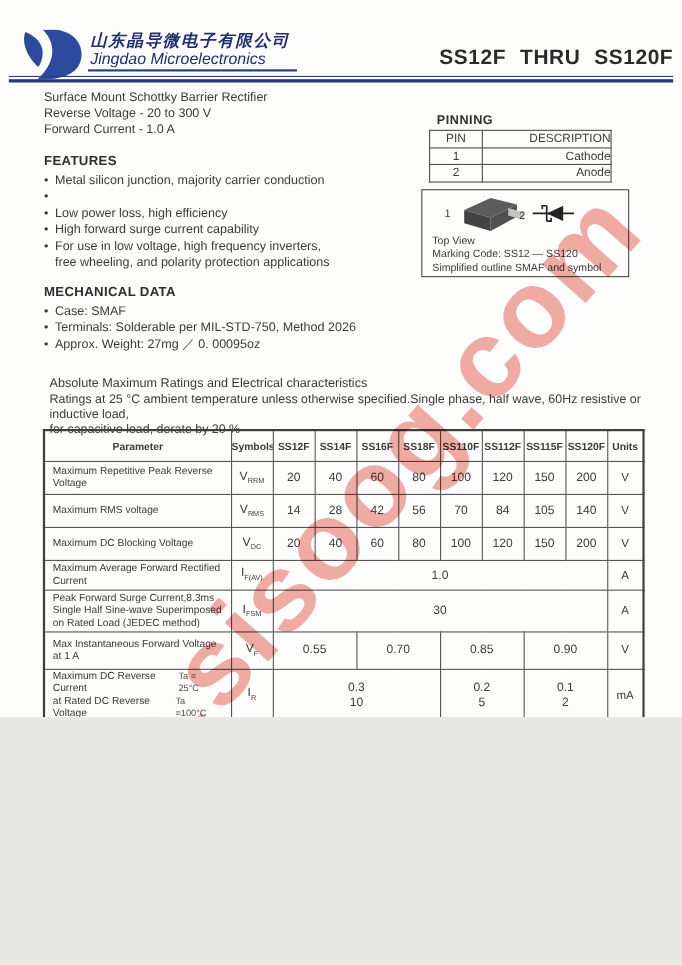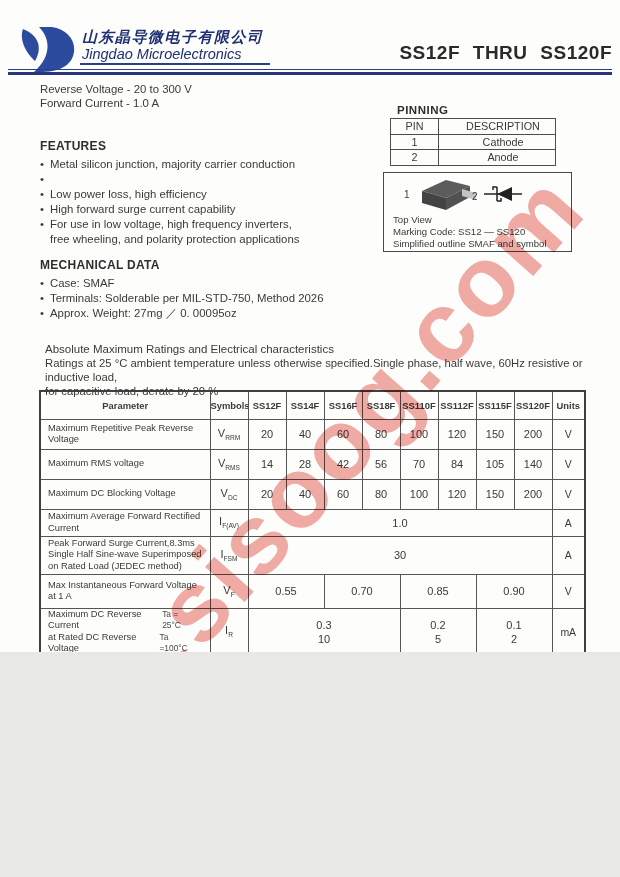--- a/index.html
+++ b/index.html
@@ -29,21 +29,21 @@
   .brow{display:flex;}
   .brow .b{width:10px;flex:0 0 10px;}
   .brow .bt{white-space:pre-line;}
   .mech{left:40px;top:258px;width:360px;}
 
   
   .pinning-title{left:397px;top:104px;font-size:11.5px;font-weight:bold;letter-spacing:.5px;}
   .pin-table{left:390px;top:118px;width:166px;border-collapse:collapse;table-layout:fixed;}
   .pin-table td{border:1px solid #4d4d4d;font-size:10.8px;color:#3a3a3a;height:14.5px;padding:0;}
   .pin-table .c0{width:47px;text-align:center;}
-  .pin-table .c1{padding-left:12px;text-align:center;}
+  .pin-table .c1{padding-left:12px;text-align:right;}
 
   
   .pkg-box{left:383px;top:172px;width:187px;height:78px;border:1.3px solid #4a4a4a;}
   .pkg-pin1{left:20px;top:16px;font-size:10px;}
   .pkg-pin2{left:88px;top:18px;font-size:10px;}
   .pkg-chip{left:32px;top:4px;}
   .pkg-sym{left:100px;top:10px;}
   .pkg-lines{left:9px;top:41px;font-size:9.6px;line-height:12.2px;white-space:nowrap;}
 
   
@@ -96,20 +96,21 @@
     <path d="M25,0 C47,-3 62,9 60,25 C58,40 43,46 20,45 C36,31 38,13 25,0 Z" fill="#2c4a9e"></path>
   </svg>
   <div class="abs company-cn">山东晶导微电子有限公司</div>
   <div class="abs company-en">Jingdao Microelectronics</div>
   <div class="abs en-underline"></div>
   <div class="abs part-title">SS12F  THRU  SS120F</div>
   <div class="abs rule-thin"></div>
   <div class="abs rule-thick"></div>
 
   <div class="abs summary">
+    <div>Surface Mount Schottky Barrier Rectifier</div>
     <div>Reverse Voltage - 20 to 300 V</div>
     <div>Forward Current - 1.0 A</div>
   </div>
 
   <div class="abs pinning-title sec-title">PINNING</div>
   <table class="abs pin-table">
     <tbody>
         <tr>
       <td class="c0">PIN</td>
       <td class="c1">DESCRIPTION</td>

